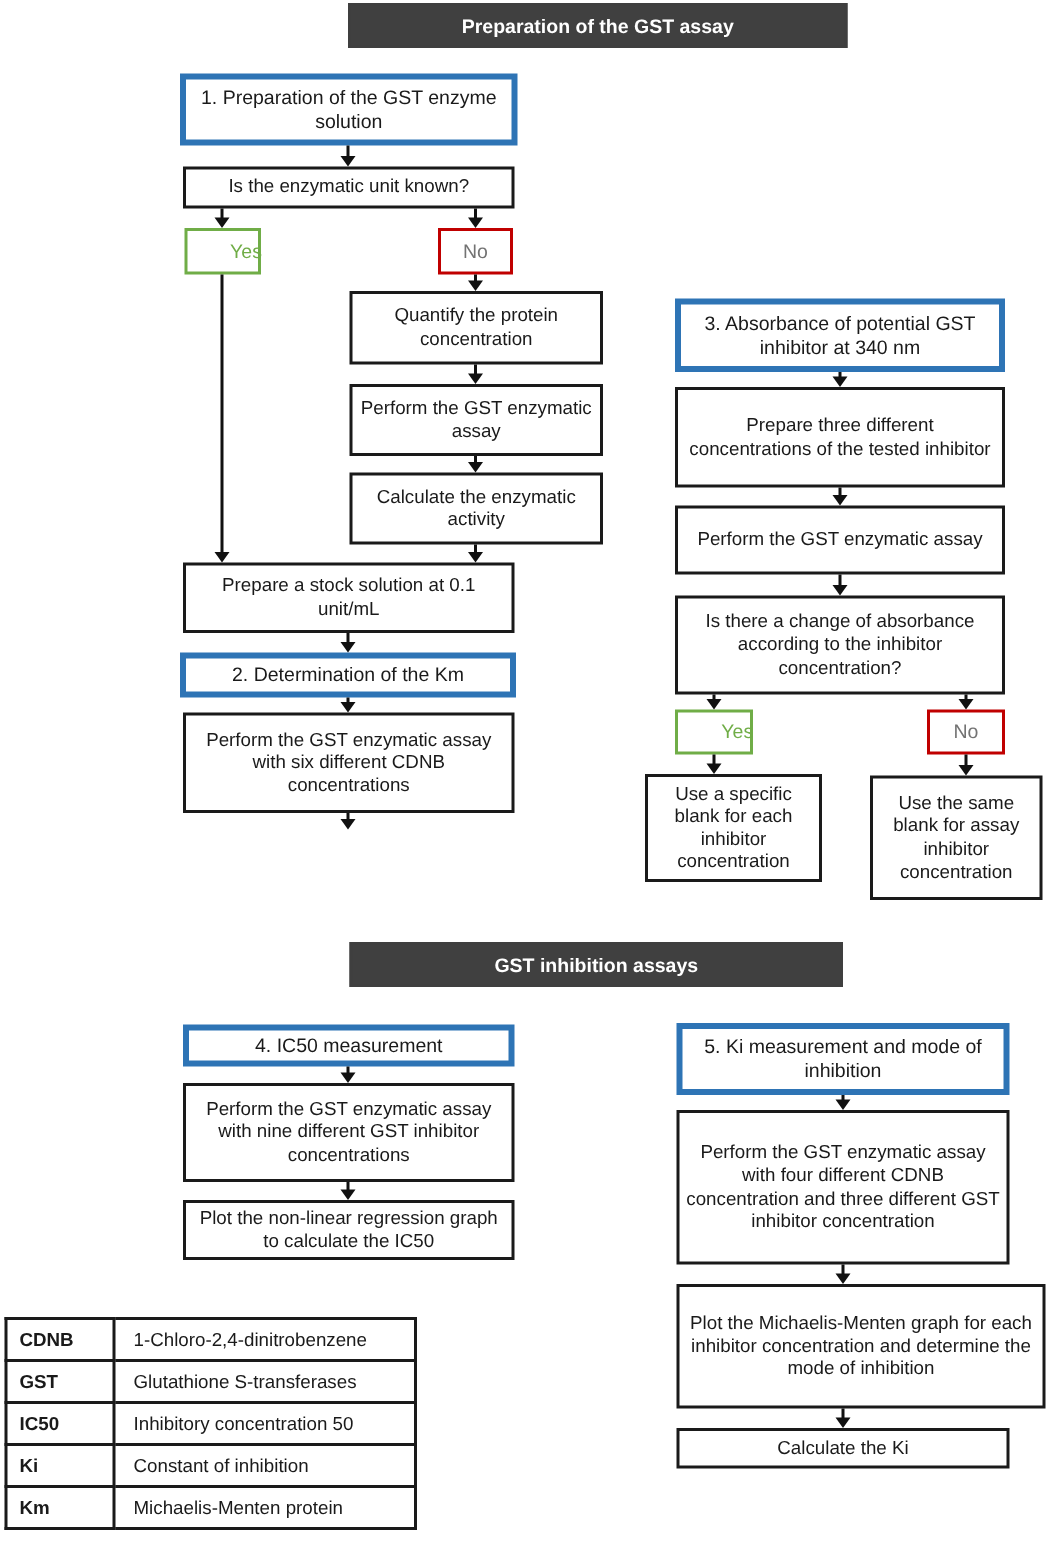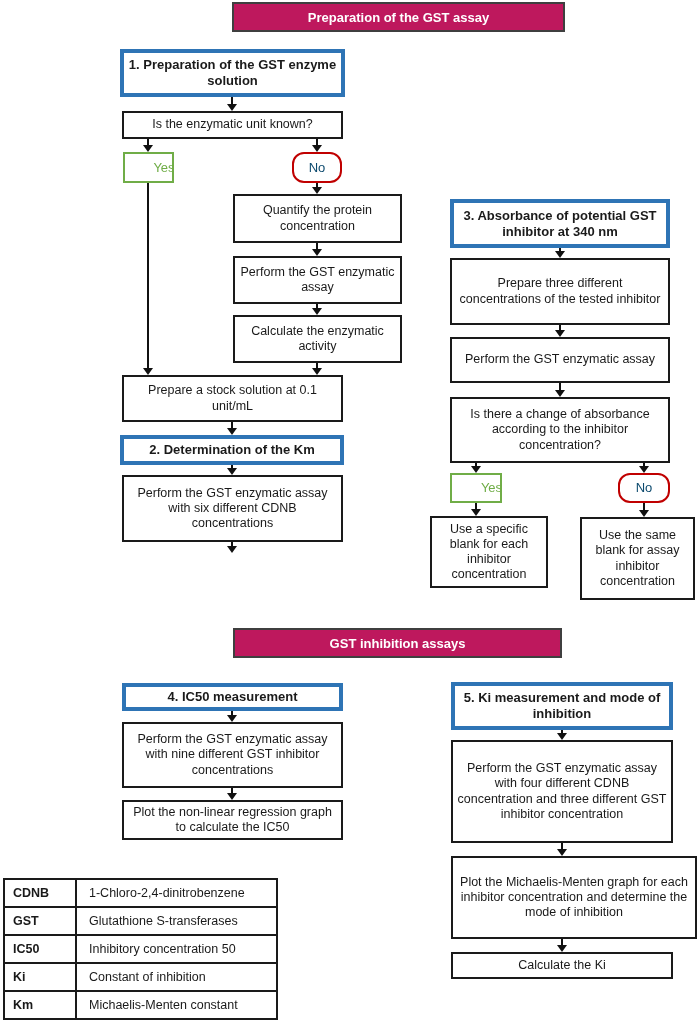--- a/index.html
+++ b/index.html
@@ -7,29 +7,29 @@
     position:relative;width:699px;height:1030px;background:#ffffff;
     font-family:"Liberation Sans","DejaVu Sans",sans-serif;color:#1a1a1a;
     overflow:hidden;
   }
   .box{
     position:absolute;box-sizing:border-box;background:#ffffff;
     display:flex;align-items:center;justify-content:center;text-align:center;
     font-size:12.5px;line-height:1.22;padding:1px 4px;
   }
   .plain{border:2px solid #1a1a1a;}
-  .blue-title{border:4px solid #2E74B5;font-weight:bold;font-size:13px;}
+  .blue-title{border:4px solid #2E74B5;font-weight:normal;font-size:13px;}
   .banner{
-    position:absolute;box-sizing:border-box;background:#be185d;border:2px solid #3f3f3f;
+    position:absolute;box-sizing:border-box;background:#404040;border:2px solid #3f3f3f;
     color:#ffffff;font-weight:bold;font-size:13px;
     display:flex;align-items:center;justify-content:center;text-align:left;
   }
   .yn{border:2px solid;font-size:13px;background:#ffffff;}
   .yes{border-color:#70AD47;color:#70AD47;padding-left:35px;}
-  .no{border-color:#C00000;color:#0c4a6e;border-radius:12px;}
+  .no{border-color:#C00000;color:#737373;}
   .arrow{position:absolute;}
   .arrow .line{position:absolute;left:4px;top:0;width:2px;background:#111111;}
   .arrow .head{
     position:absolute;left:0;bottom:0;width:0;height:0;
     border-left:5px solid transparent;border-right:5px solid transparent;
     border-top:7px solid #111111;
   }
   table.legend{
     position:absolute;left:3px;top:878px;width:275px;border-collapse:collapse;
     font-size:12.5px;
@@ -91,21 +91,21 @@
     <tr>
       <td class="abbr">IC50</td>
       <td class="def">Inhibitory concentration 50</td>
     </tr>
     <tr>
       <td class="abbr">Ki</td>
       <td class="def">Constant of inhibition</td>
     </tr>
     <tr>
       <td class="abbr">Km</td>
-      <td class="def">Michaelis-Menten constant</td>
+      <td class="def">Michaelis-Menten protein</td>
     </tr>
   </tbody>
     </table>
 
 <div class="arrow" style="left: 227px; top: 97px; width: 10px; height: 14px;">
       <div class="line" style="height: 8px;"></div>
       <div class="head"></div>
     </div>
     <div class="arrow" style="left: 143px; top: 139px; width: 10px; height: 13px;">
       <div class="line" style="height: 7px;"></div>

